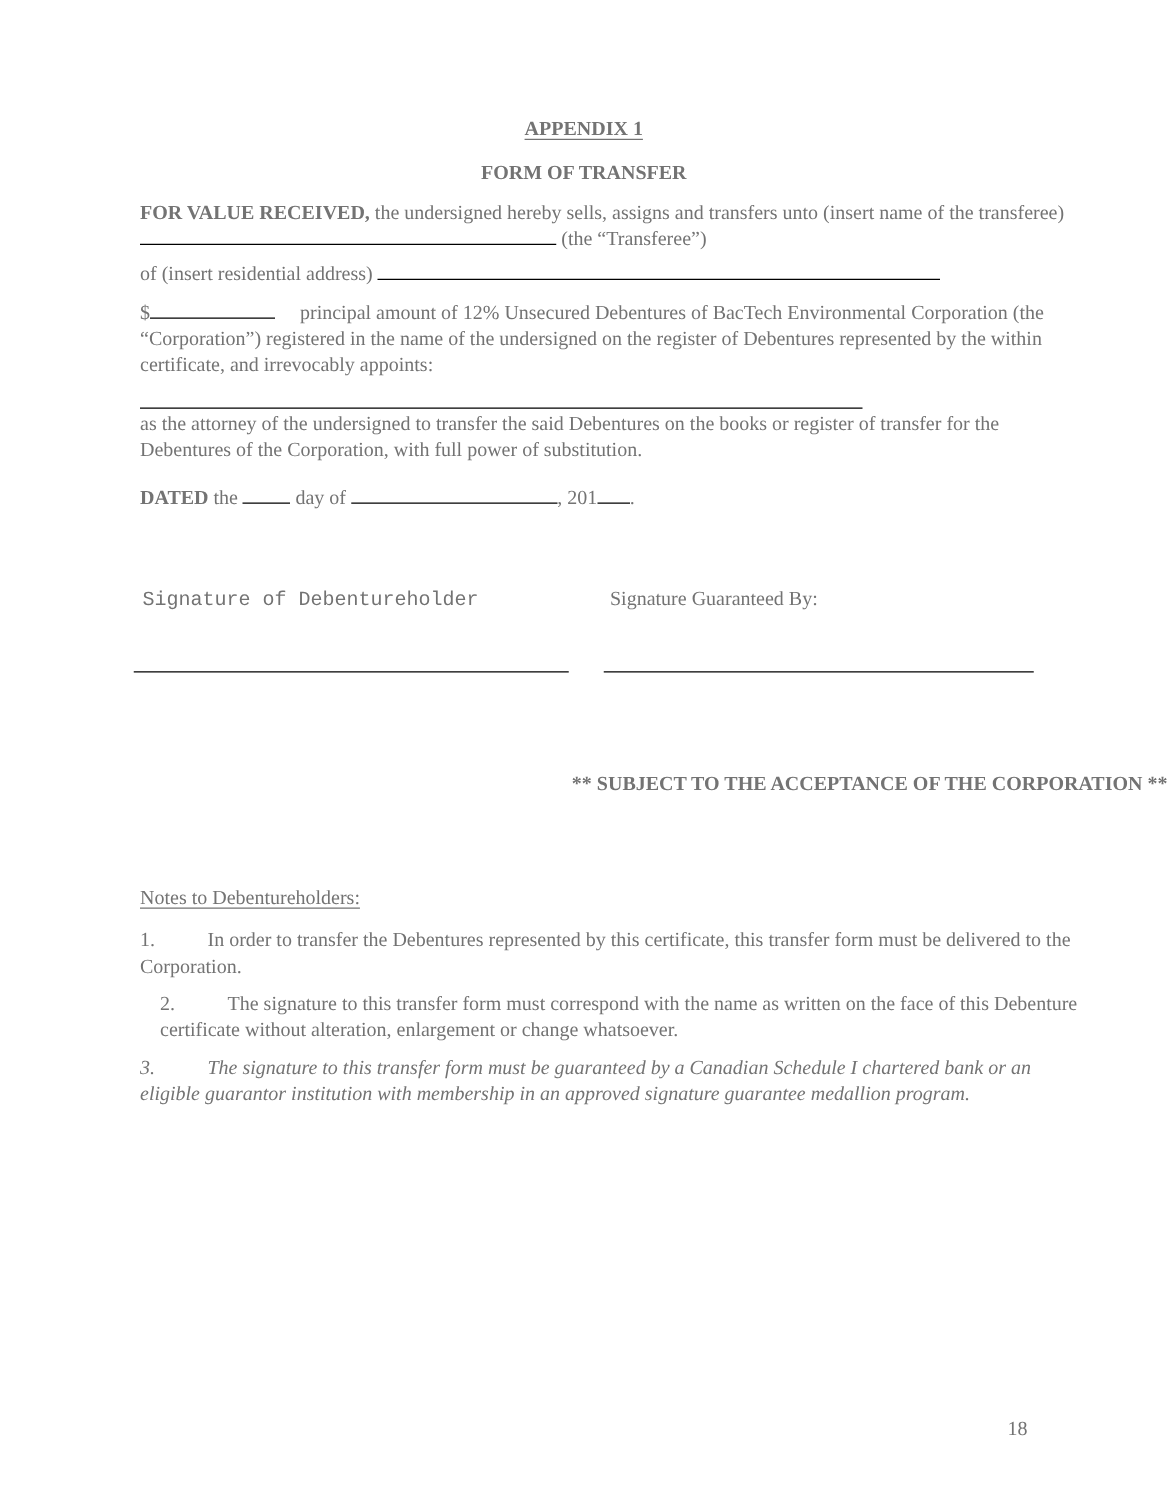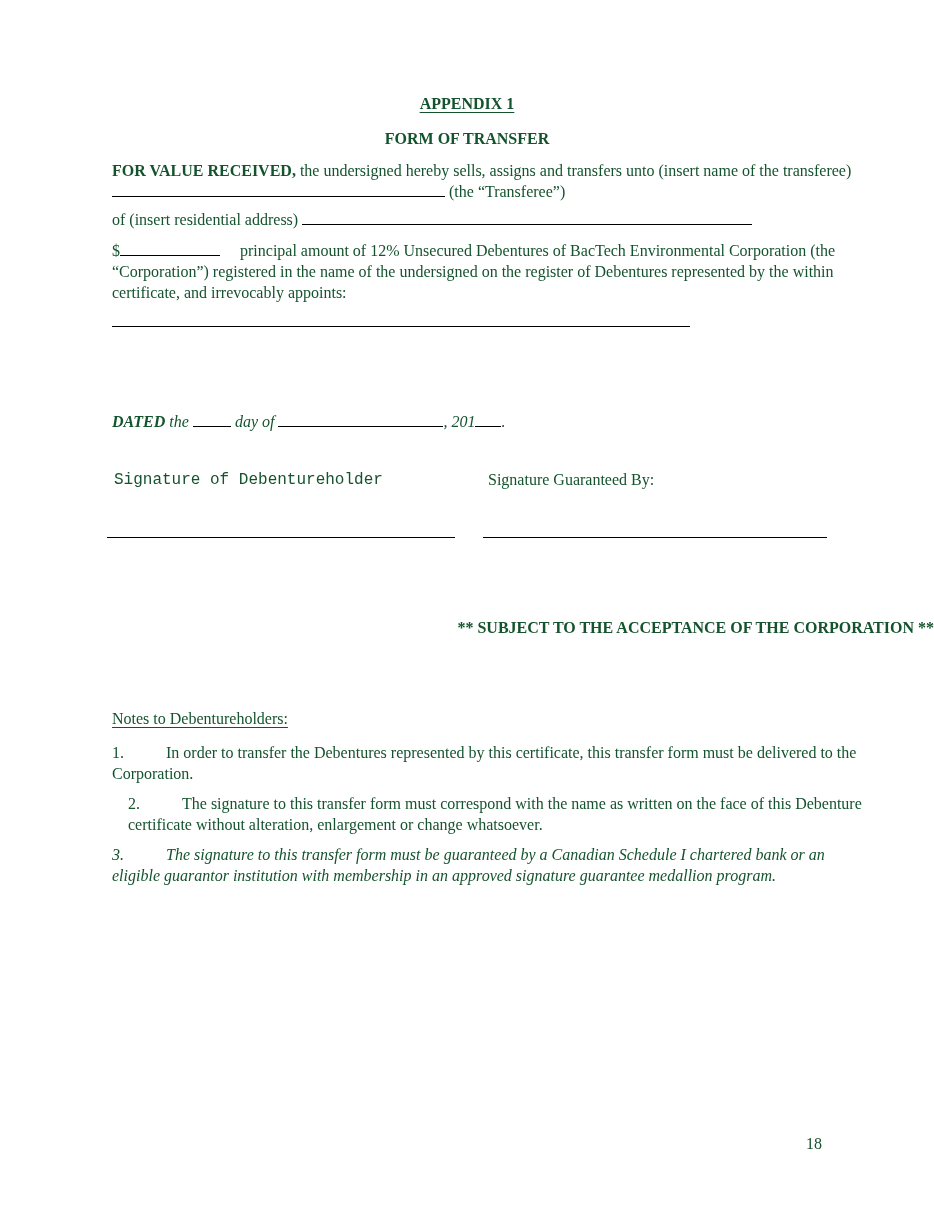--- a/index.html
+++ b/index.html
@@ -1,21 +1,21 @@
 <!DOCTYPE html>
 <html><head>
 <meta charset="utf-8">
 <style>
   html,body{margin:0;padding:0;background:#fff;}
   .page{
     position:relative;
     width:934px;height:1208px;
     background:#ffffff;
     font-family:"Liberation Serif","DejaVu Serif",serif;
-    font-size:16px;color:#14532d;
+    font-size:16px;color:#737373;
     overflow:hidden;
   }
   .abs{position:absolute;margin:0;}
   .center{left:0;width:934px;text-align:center;}
   .bold{font-weight:bold;}
   .nowrap{white-space:nowrap;}
   .ul{text-decoration:underline;text-underline-offset:3px;}
   p{line-height:21px;}
   .blank{
     display:inline-block;
@@ -54,22 +54,26 @@
   </p>
 
   <p class="abs" style="left:112px;top:240px;">
     <span class="nowrap"><span>$</span><span class="blank" style="width:100px;"></span><span style="display:inline-block;width:20px;"></span><span>principal amount of 12% Unsecured Debentures of BacTech Environmental Corporation (the</span></span><br>
     <span class="nowrap">“Corporation”) registered in the name of the undersigned on the register of Debentures represented by the within</span><br>
     <span class="nowrap">certificate, and irrevocably appoints:</span>
   </p>
 
   <div class="rule" style="left:112px;top:326px;width:578px;"></div>
 
+  <p class="abs" style="left:112px;top:329px;">
+    <span class="nowrap">as the attorney of the undersigned to transfer the said Debentures on the books or register of transfer for the</span><br>
+    <span class="nowrap">Debentures of the Corporation, with full power of substitution.</span>
+  </p>
 
-  <p class="abs nowrap" style="left:112px;top:411px;font-style:italic;">
+  <p class="abs nowrap" style="left:112px;top:388px;">
     <b>DATED</b>
     <span>the</span>
     <span class="blank" style="width:38px;"></span>
     <span>day of</span>
     <span class="blank" style="width:165px;"></span><span>, 201</span><span class="blank" style="width:26px;"></span><span>.</span>
   </p>
 
   <div class="abs" style="left:114px;top:471px;font-family:Liberation Mono, monospace;">Signature of Debentureholder</div>
   <div class="abs" style="left:488px;top:471px;">Signature Guaranteed By:</div>
 

